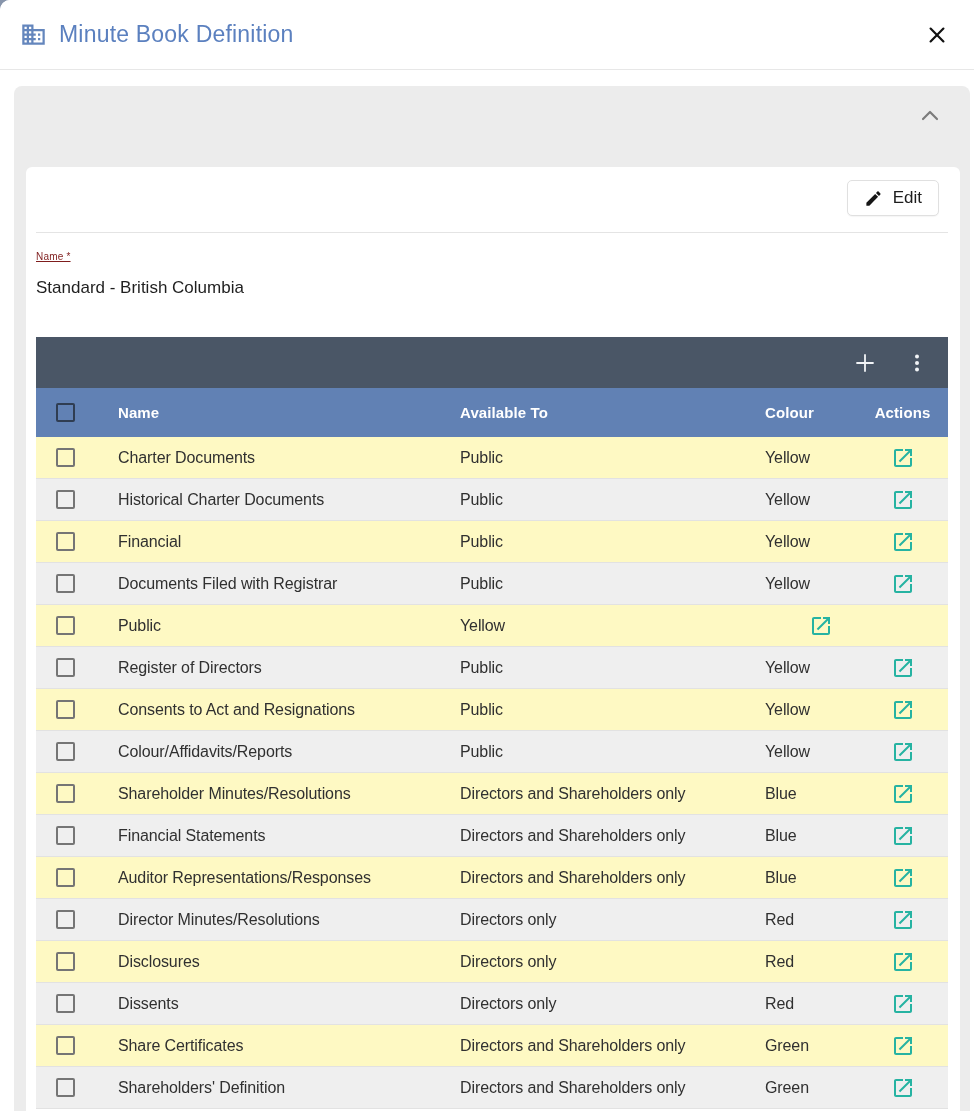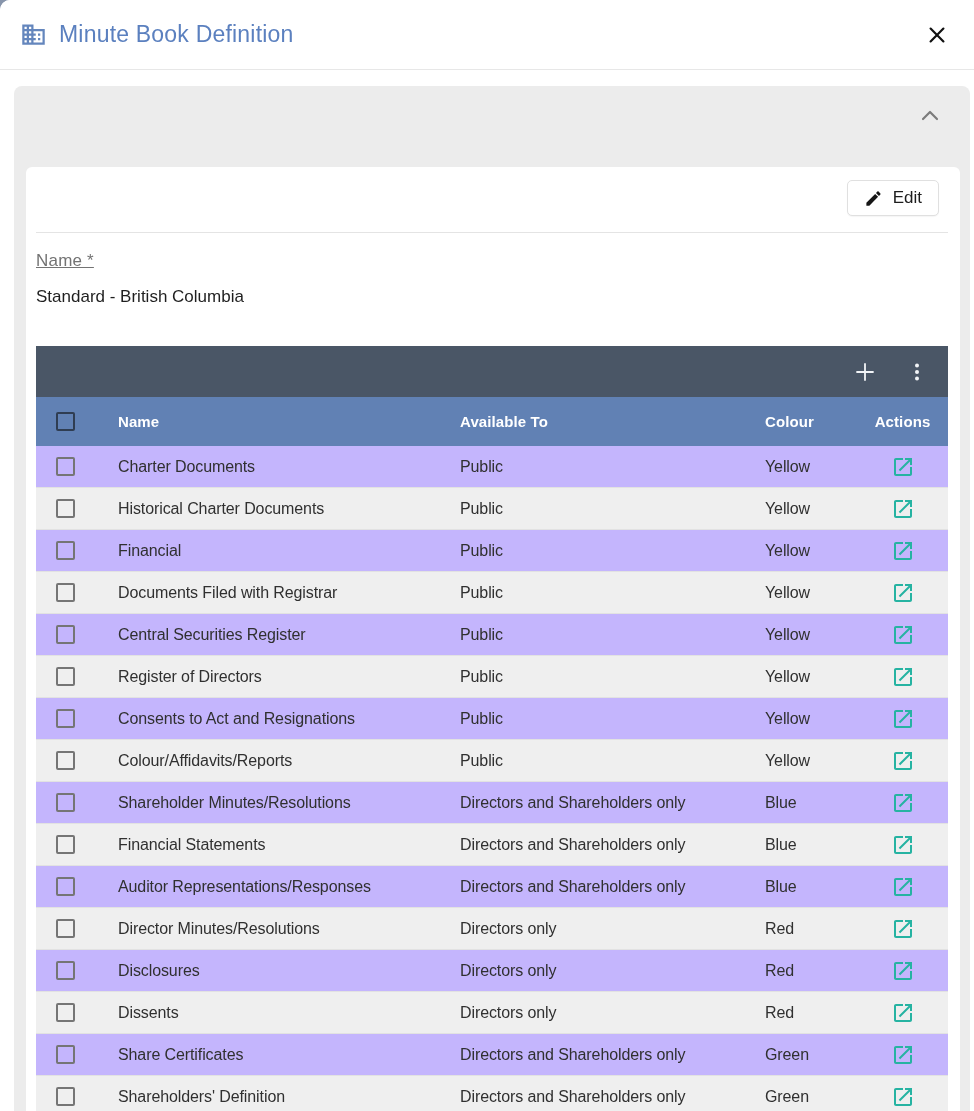--- a/index.html
+++ b/index.html
@@ -79,21 +79,21 @@
     height: 36px; padding: 0 16px;
     background: #fff;
     border: 1px solid #e0e0e0;
     border-radius: 5px;
     font-family: "Liberation Sans", sans-serif;
     font-size: 17px; color: #1d1d1d;
     cursor: pointer;
     box-shadow: 0 1px 1px rgba(0,0,0,0.04);
   }
   .name-section { padding-top: 18px; flex: 0 0 auto; }
-  .name-label { font-size: 17px; color: #737373; letter-spacing: 0.2px; text-decoration: underline; }
+  .name-label { font-size: 10px; color: #7f1d1d; letter-spacing: 0.2px; text-decoration: underline; }
   .name-value { margin-top: 16px; font-size: 17px; color: #1f1f1f; }
   
   .table { margin-top: 39px; flex: 0 0 auto; }
   .tbl-toolbar {
     height: 51px;
     background: var(--toolbar-dark, #4a5666);
     display: flex; align-items: center; justify-content: flex-end;
     gap: 26px; padding-right: 18px;
   }
   .tbl-toolbar .icon-btn { width: 26px; height: 26px; }
@@ -117,21 +117,21 @@
     border: 2px solid #757575;
     border-radius: 2px;
     background: transparent;
     cursor: pointer;
     flex: 0 0 auto;
   }
   .thead .checkbox { border-color: #2f3d52; }
   .cell-actions { display: flex; justify-content: center; }
   .trow {
     height: 42px;
-    background: #c4b5fd;
+    background: #fef9c3;
     border-bottom: 1px solid #e2e2e2;
     font-size: 16px;
     color: #303030;
     letter-spacing: -0.1px;
   }
   .trow:nth-child(even) { background: var(--row-alt, #efefef); }
   .launch-btn { width: 24px; height: 24px; padding: 0; }
   svg { display: block; }
 </style>
 </head>
@@ -286,21 +286,20 @@
                       <path d="M19 19H5V5h7V3H5c-1.11 0-2 .9-2 2v14c0 1.1.89 2 2 2h14c1.1 0 2-.9 2-2v-7h-2v7zM14 3v2h3.59l-9.83 9.83 1.41 1.41L19 6.41V10h2V3h-7z"></path>
                     </svg>
                   </span>
                 </button>
               </div>
             </div>
             <div class="grid-row trow">
               <div class="cell-check">
                 <span class="checkbox"></span>
               </div>
-              <div>Central Securities Register</div>
               <div>Public</div>
               <div>Yellow</div>
               <div class="cell-actions">
                 <button class="icon-btn launch-btn">
                   <span>
                     <svg width="24" height="24" viewBox="0 0 24 24" fill="#26b3a2">
                       <path d="M19 19H5V5h7V3H5c-1.11 0-2 .9-2 2v14c0 1.1.89 2 2 2h14c1.1 0 2-.9 2-2v-7h-2v7zM14 3v2h3.59l-9.83 9.83 1.41 1.41L19 6.41V10h2V3h-7z"></path>
                     </svg>
                   </span>
                 </button>

